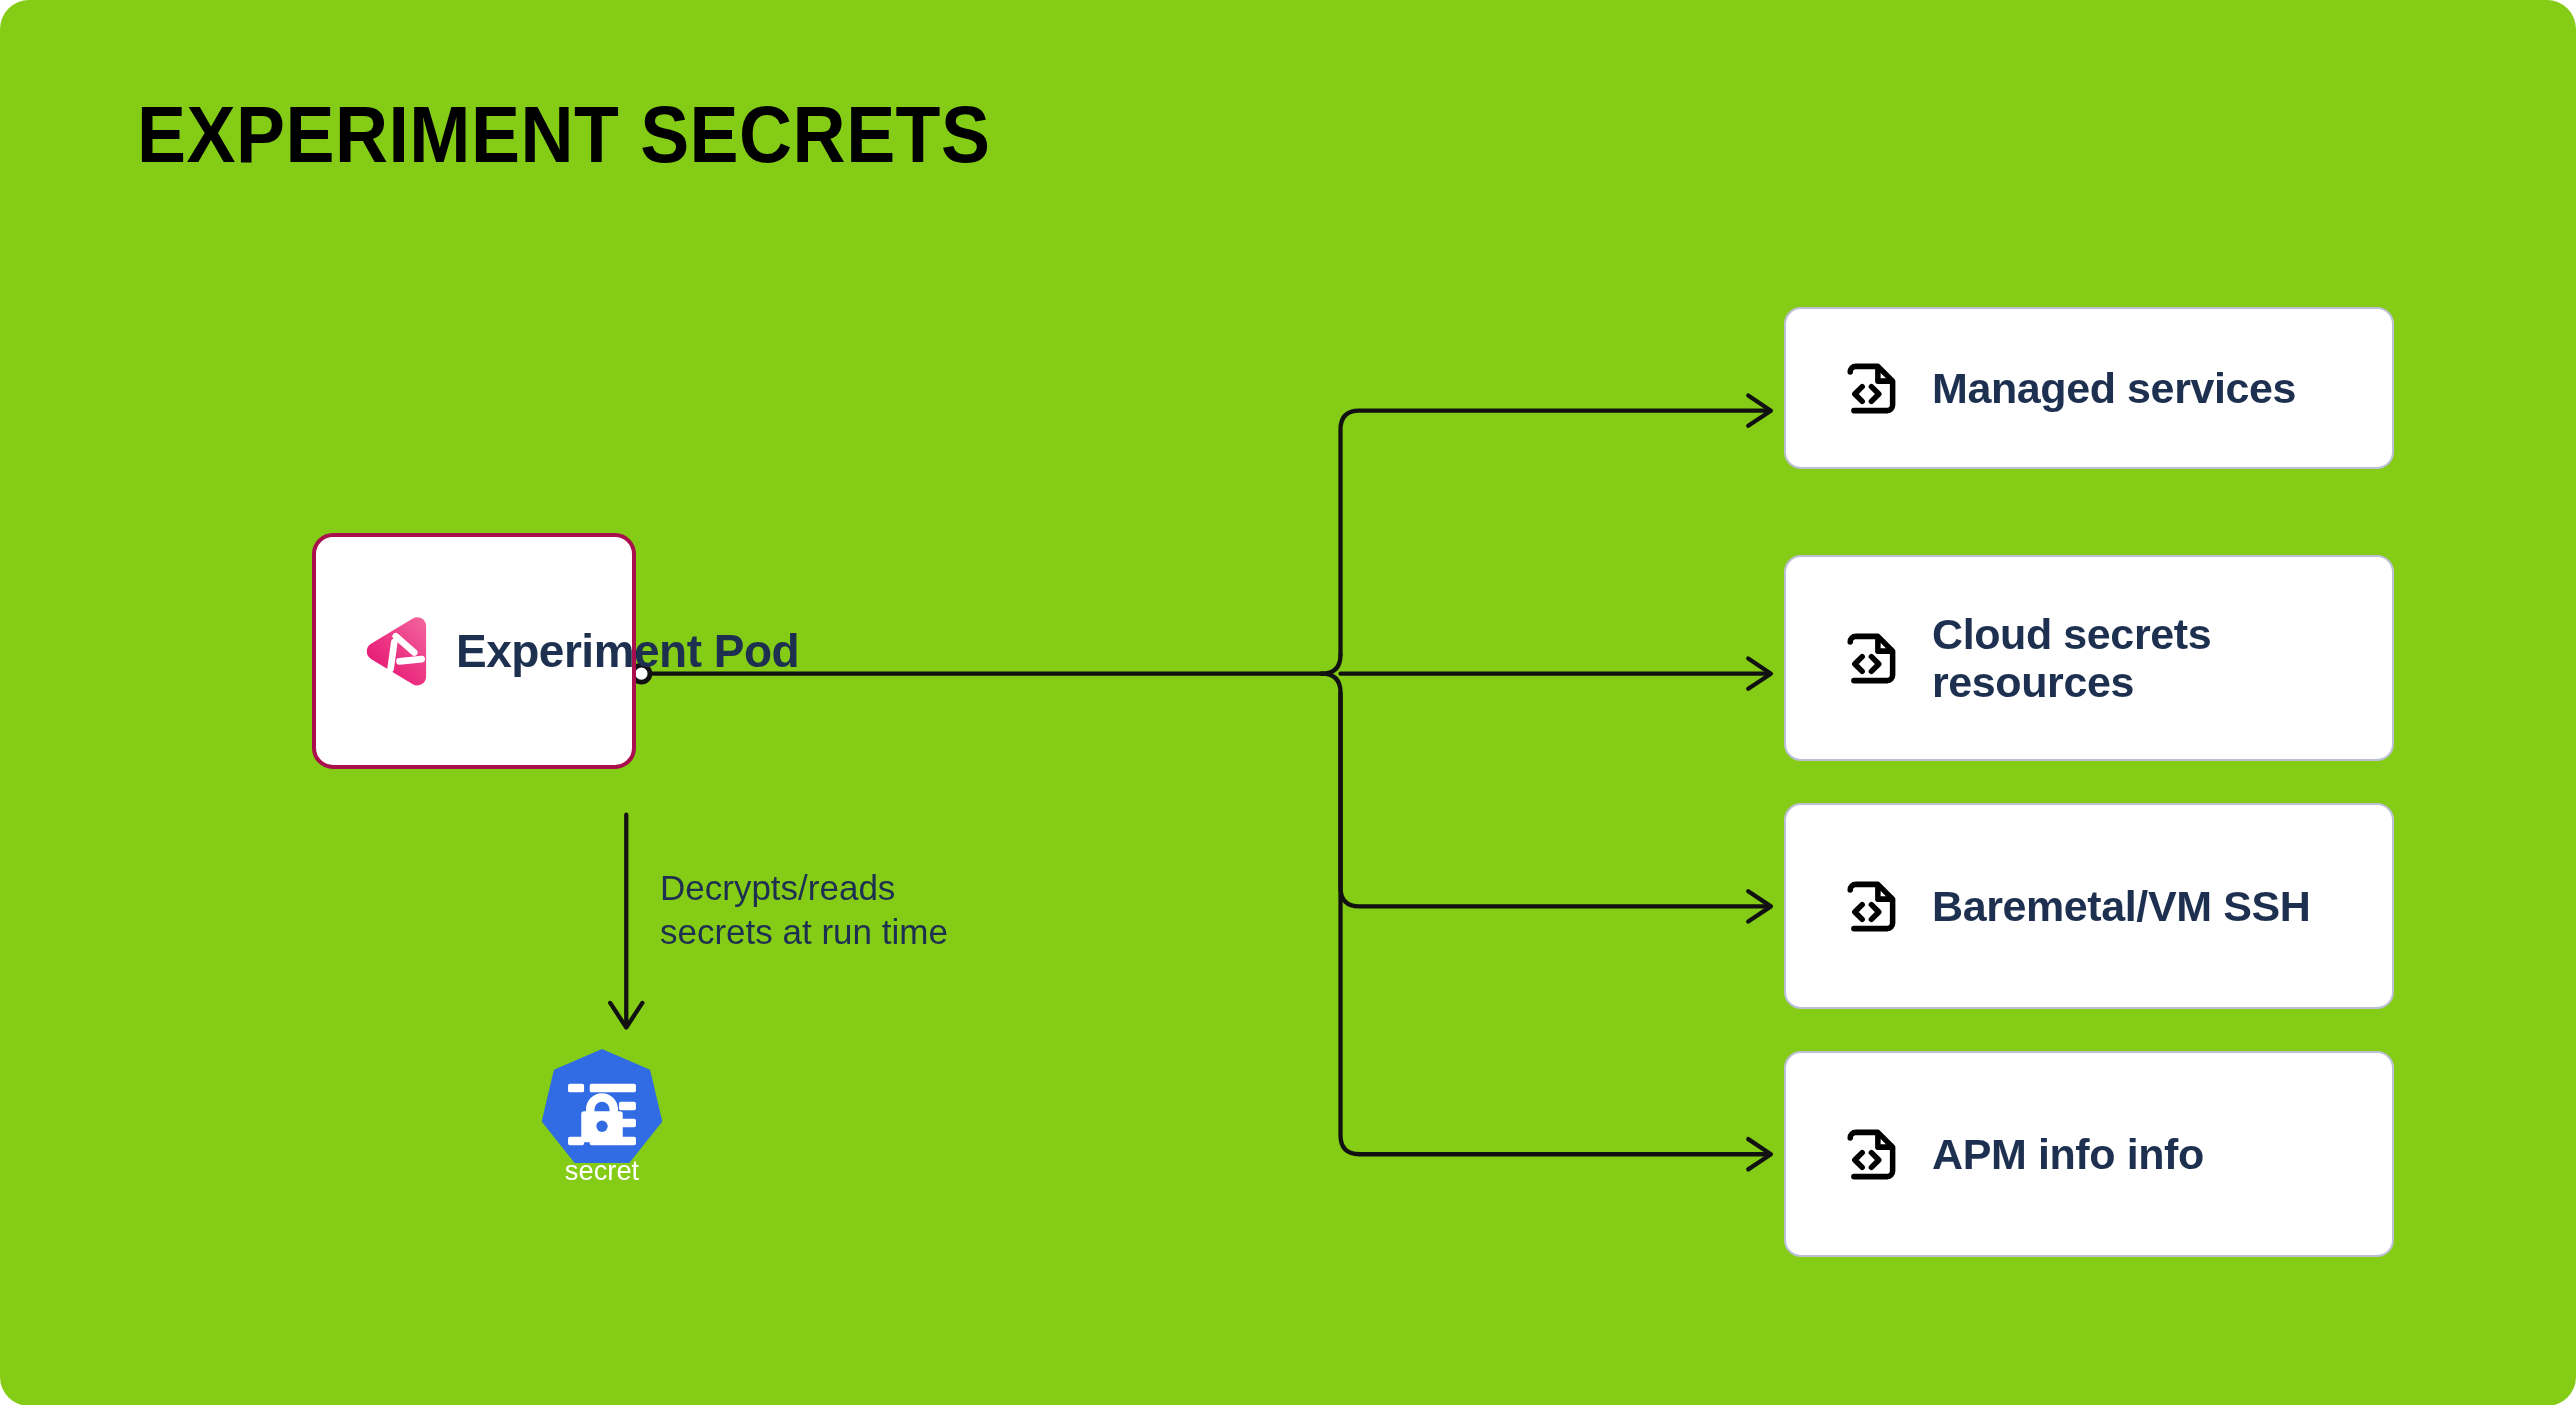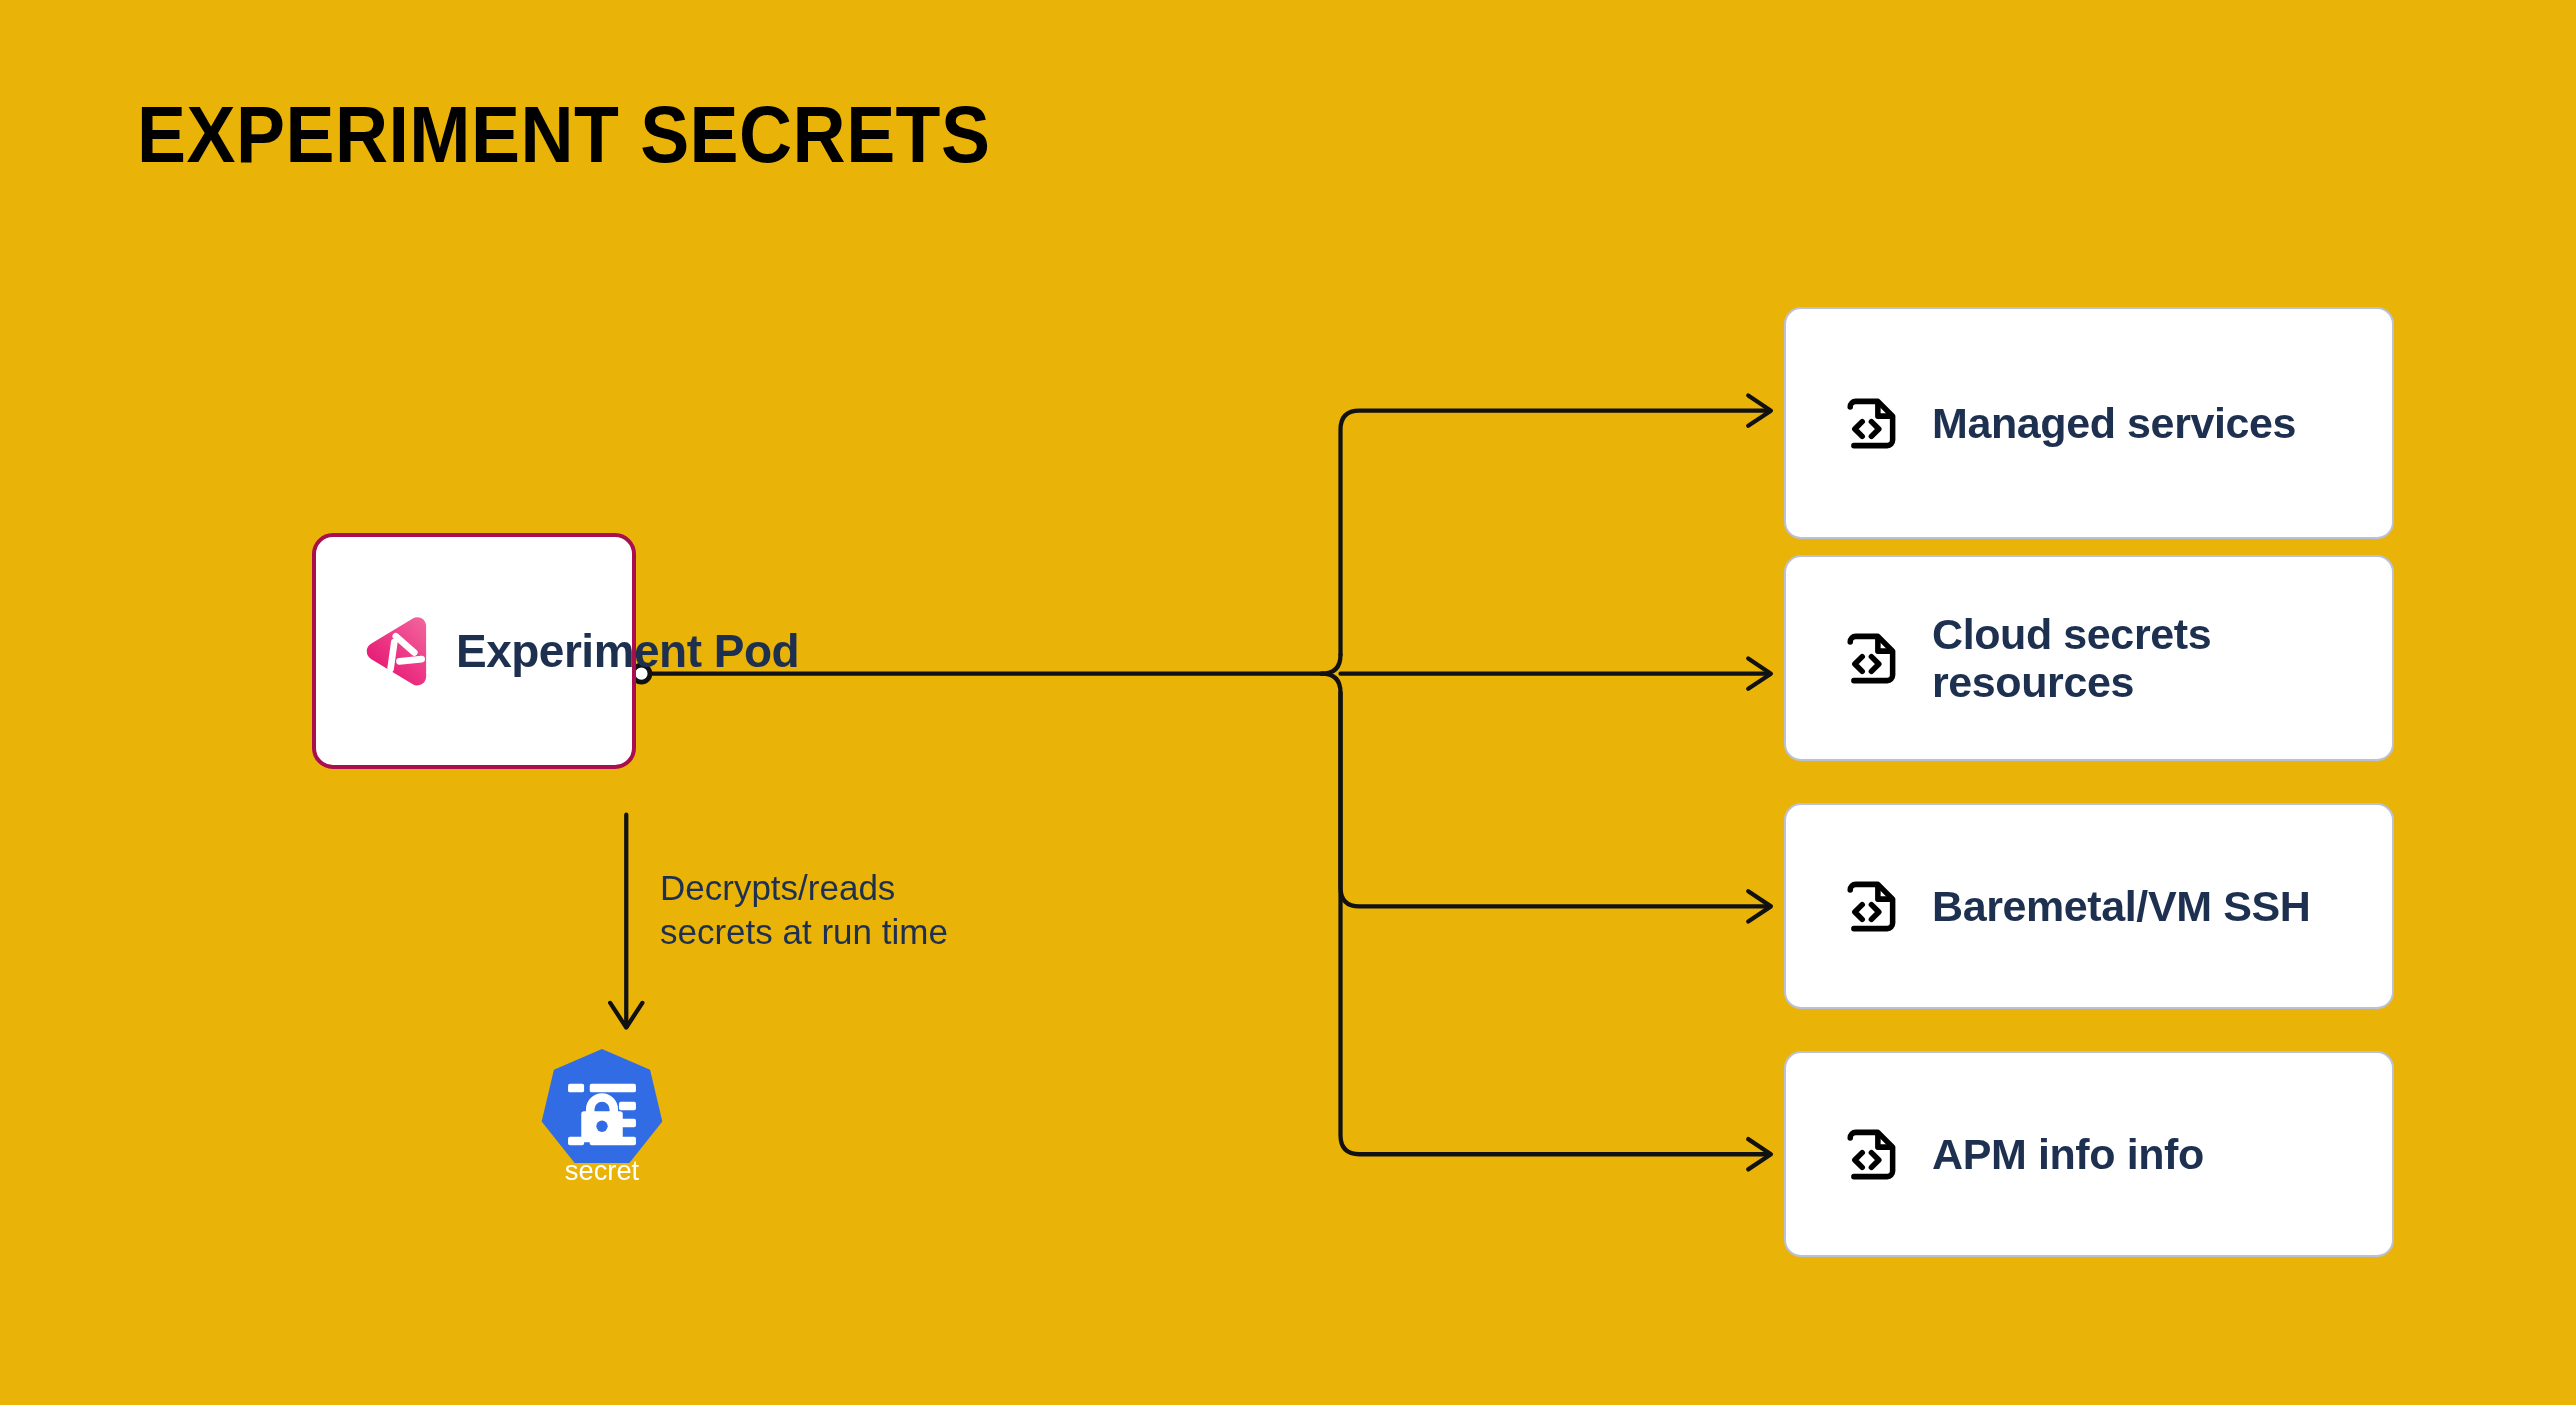--- a/index.html
+++ b/index.html
@@ -4,23 +4,24 @@
 <style>
   html, body {
     margin: 0;
     padding: 0;
     background: #ffffff;
   }
   #canvas {
     position: relative;
     width: 2576px;
     height: 1406px;
-    background: #eab308;
+    background: #84cc16;
     overflow: hidden;
     font-family: "Liberation Sans", sans-serif;
+    border-radius: 29px;
   }
 
   
   #page-title {
     position: absolute;
     left: 137px;
     top: 95px;
     font-family: "Liberation Sans Narrow", "Liberation Sans", sans-serif;
     font-size: 79px;
     font-weight: bold;
@@ -111,21 +112,21 @@
     flex: 0 0 auto;
   }
   .card-label {
     margin-left: 32px;
     font-size: 43px;
     font-weight: bold;
     line-height: 1.12;
     color: #1E3050;
     letter-spacing: -0.4px;
   }
-  #card-0 { top: 307px;  height: 232px; }
+  #card-0 { top: 307px;  height: 162px; }
   #card-1 { top: 555px;  height: 206px; }
   #card-2 { top: 803px;  height: 206px; }
   #card-3 { top: 1051px; height: 206px; }
 </style>
 </head>
 <body>
 
 <div id="canvas">
 
   <div id="page-title">EXPERIMENT SECRETS</div>

